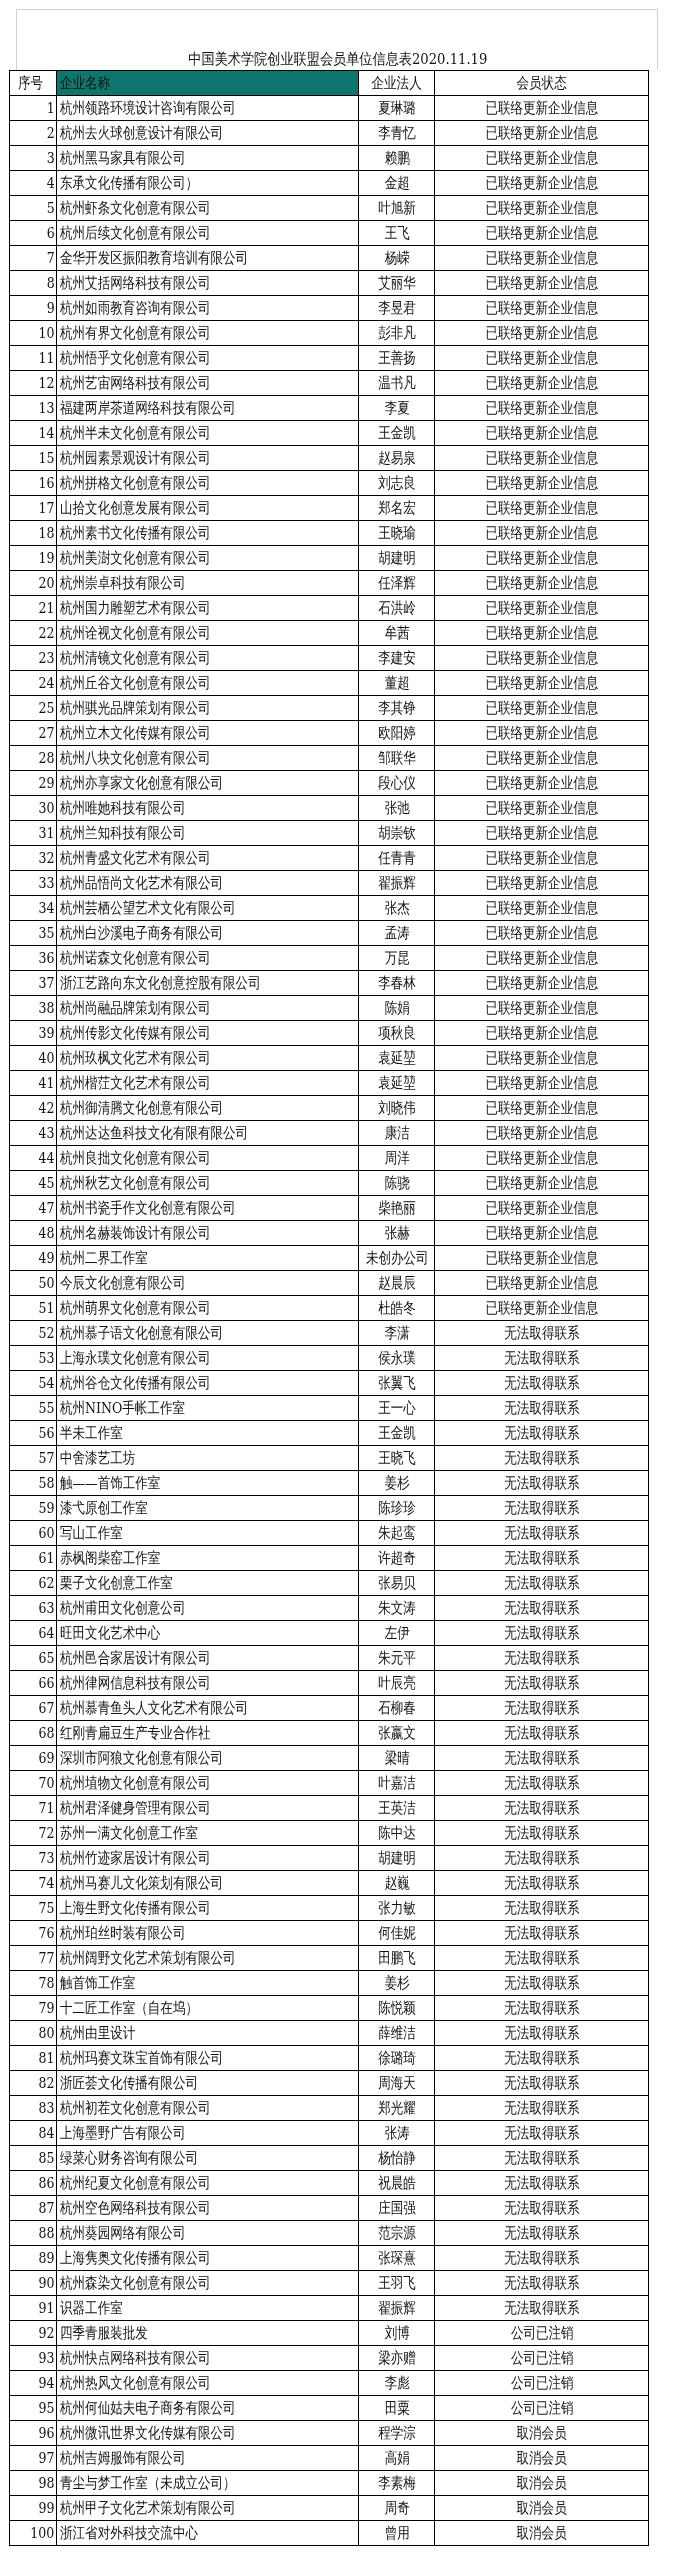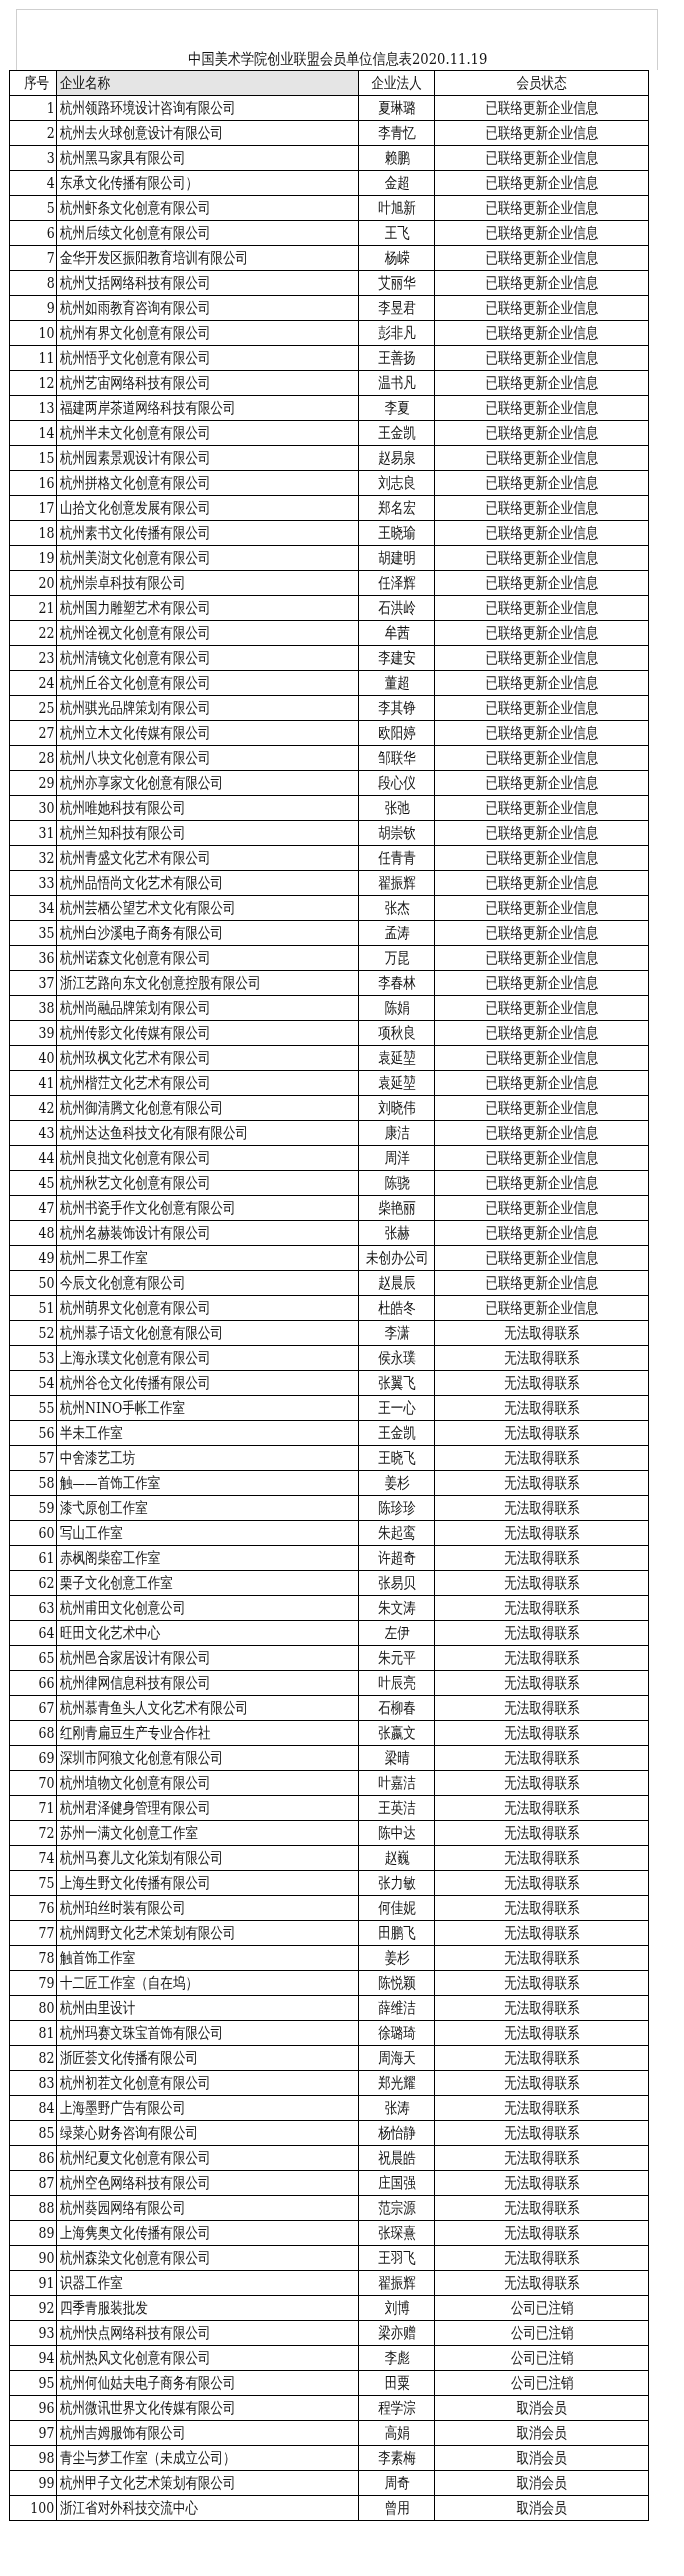--- a/index.html
+++ b/index.html
@@ -17,22 +17,22 @@
   }
   table.sheet td, table.sheet th {
     border: 1.2px solid #000; height: 22.4px; padding: 0 2.4px; box-sizing: border-box;
     font-size: 15.3px; font-weight: normal; white-space: nowrap; overflow: hidden;
     line-height: 22.4px;
   }
   .c-num { width: 47px; text-align: right; padding-right: 1.8px !important; }
   .c-name { width: 302px; text-align: left; }
   .c-legal { width: 76px; text-align: center; padding: 0 !important; }
   .c-status { width: 214px; text-align: center; }
-  th.c-name { background: #e5e5e5; }
-  th.c-num { text-align: right; }
+  th.c-name { background: #0f766e; }
+  th.c-num { text-align: center; }
   .squeeze { display: inline-block; transform: scaleX(0.82); transform-origin: left center; }
   .c-legal .squeeze, .c-status .squeeze { transform-origin: center center; }
   .c-num .squeeze { transform-origin: right center; }
   th.c-num .squeeze { transform-origin: left center; }
   tr { height: 25px; }
 </style>
 </head>
 <body>
 
 <div class="title-box">
@@ -463,20 +463,26 @@
         <td class="c-legal"><span class="squeeze">王英洁</span></td>
         <td class="c-status"><span class="squeeze">无法取得联系</span></td>
       </tr>
       <tr>
         <td class="c-num"><span class="squeeze">72</span></td>
         <td class="c-name"><span class="squeeze">苏州一满文化创意工作室</span></td>
         <td class="c-legal"><span class="squeeze">陈中达</span></td>
         <td class="c-status"><span class="squeeze">无法取得联系</span></td>
       </tr>
       <tr>
+        <td class="c-num"><span class="squeeze">73</span></td>
+        <td class="c-name"><span class="squeeze">杭州竹迹家居设计有限公司</span></td>
+        <td class="c-legal"><span class="squeeze">胡建明</span></td>
+        <td class="c-status"><span class="squeeze">无法取得联系</span></td>
+      </tr>
+      <tr>
         <td class="c-num"><span class="squeeze">74</span></td>
         <td class="c-name"><span class="squeeze">杭州马赛儿文化策划有限公司</span></td>
         <td class="c-legal"><span class="squeeze">赵巍</span></td>
         <td class="c-status"><span class="squeeze">无法取得联系</span></td>
       </tr>
       <tr>
         <td class="c-num"><span class="squeeze">75</span></td>
         <td class="c-name"><span class="squeeze">上海生野文化传播有限公司</span></td>
         <td class="c-legal"><span class="squeeze">张力敏</span></td>
         <td class="c-status"><span class="squeeze">无法取得联系</span></td>

